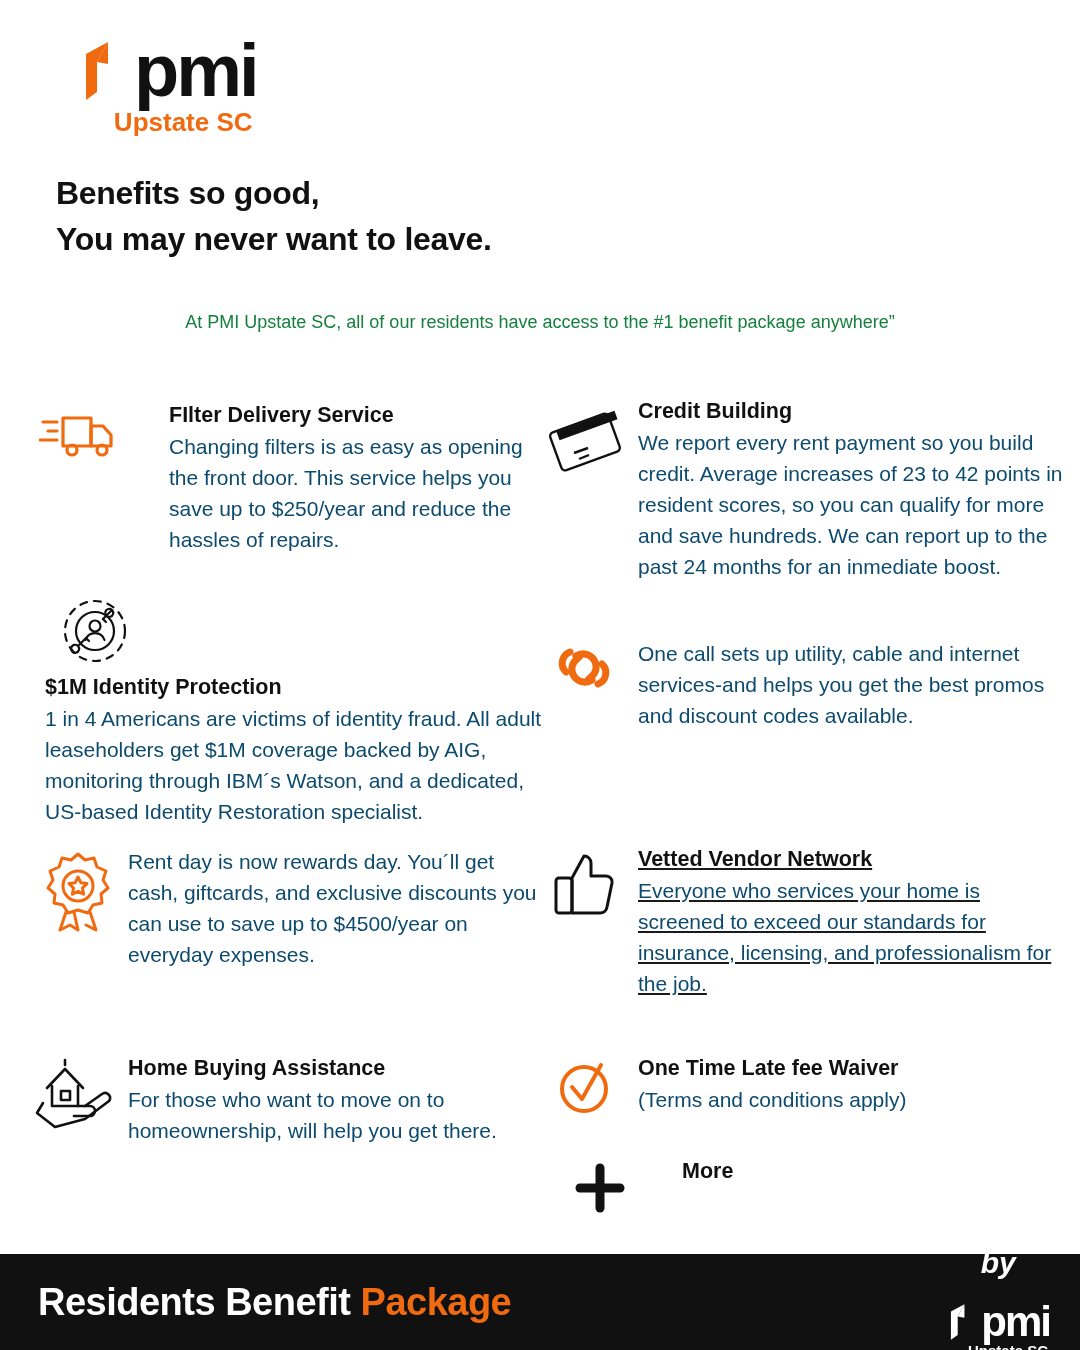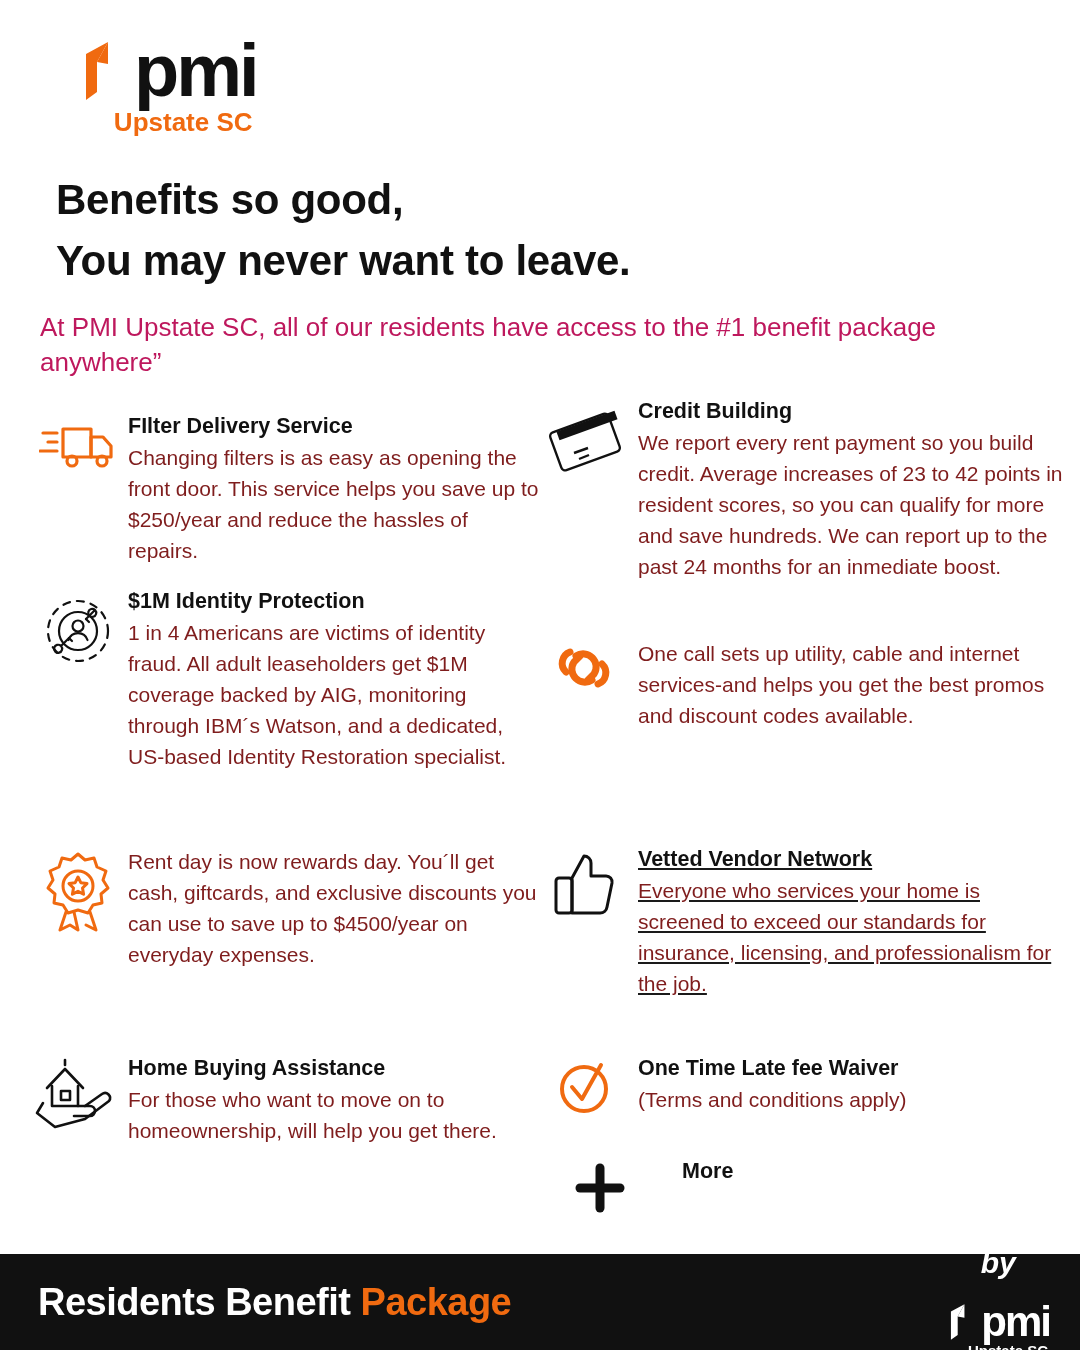--- a/index.html
+++ b/index.html
@@ -40,35 +40,35 @@
     margin-top: 2px;
     margin-right: 4px;
   }
 
   
   .headline {
     position: absolute;
     top: 170px;
     left: 56px;
     width: 960px;
-    font-size: 42px;
+    font-size: 32px;
     font-weight: 700;
     line-height: 1.45;
     color: #111111;
     letter-spacing: -0.3px;
   }
   .subhead {
     position: absolute;
     top: 310px;
     left: 40px;
     width: 1000px;
-    text-align: left;
-    font-size: 26px;
+    text-align: center;
+    font-size: 18px;
     line-height: 1.35;
-    color: #be185d;
+    color: #15803d;
   }
 
   
   .cols {
     position: absolute;
     top: 398px;
     left: 0;
     width: 1080px;
     height: 860px;
   }
@@ -87,26 +87,26 @@
   .btitle {
     font-size: 21.5px;
     font-weight: 700;
     color: #111;
     line-height: 1.28;
     margin-bottom: 1px;
   }
   .bbody {
     font-size: 21px;
     line-height: 1.48;
-    color: #7f1d1d;
-  }
-
-  
-  .l1 { position: absolute; top: 15px;   left: 0; width: 512px; }
-  .l2 { position: absolute; top: 190px; left: 0; width: 512px; }
+    color: #0c4a6e;
+  }
+
+  
+  .l1 { position: absolute; top: 4px;   left: 0; width: 512px; gap: 41px; }
+  .l2 { position: absolute; top: 190px; left: 17px; width: 512px; flex-direction: column; }
   .l3 { position: absolute; top: 448px; left: 0; width: 512px; }
   .l4 { position: absolute; top: 657px; left: 0; width: 512px; }
 
   
   .r1 { position: absolute; top: 0px;   left: 0; width: 540px; }
   .r2 { position: absolute; top: 240px; left: 0; width: 540px; }
   .r3 { position: absolute; top: 448px; left: 0; width: 540px; text-decoration: underline; }
   .r4 { position: absolute; top: 657px; left: 0; width: 540px; }
   .r5 { position: absolute; top: 760px; left: 16px; width: 540px; gap: 28px; }
 

